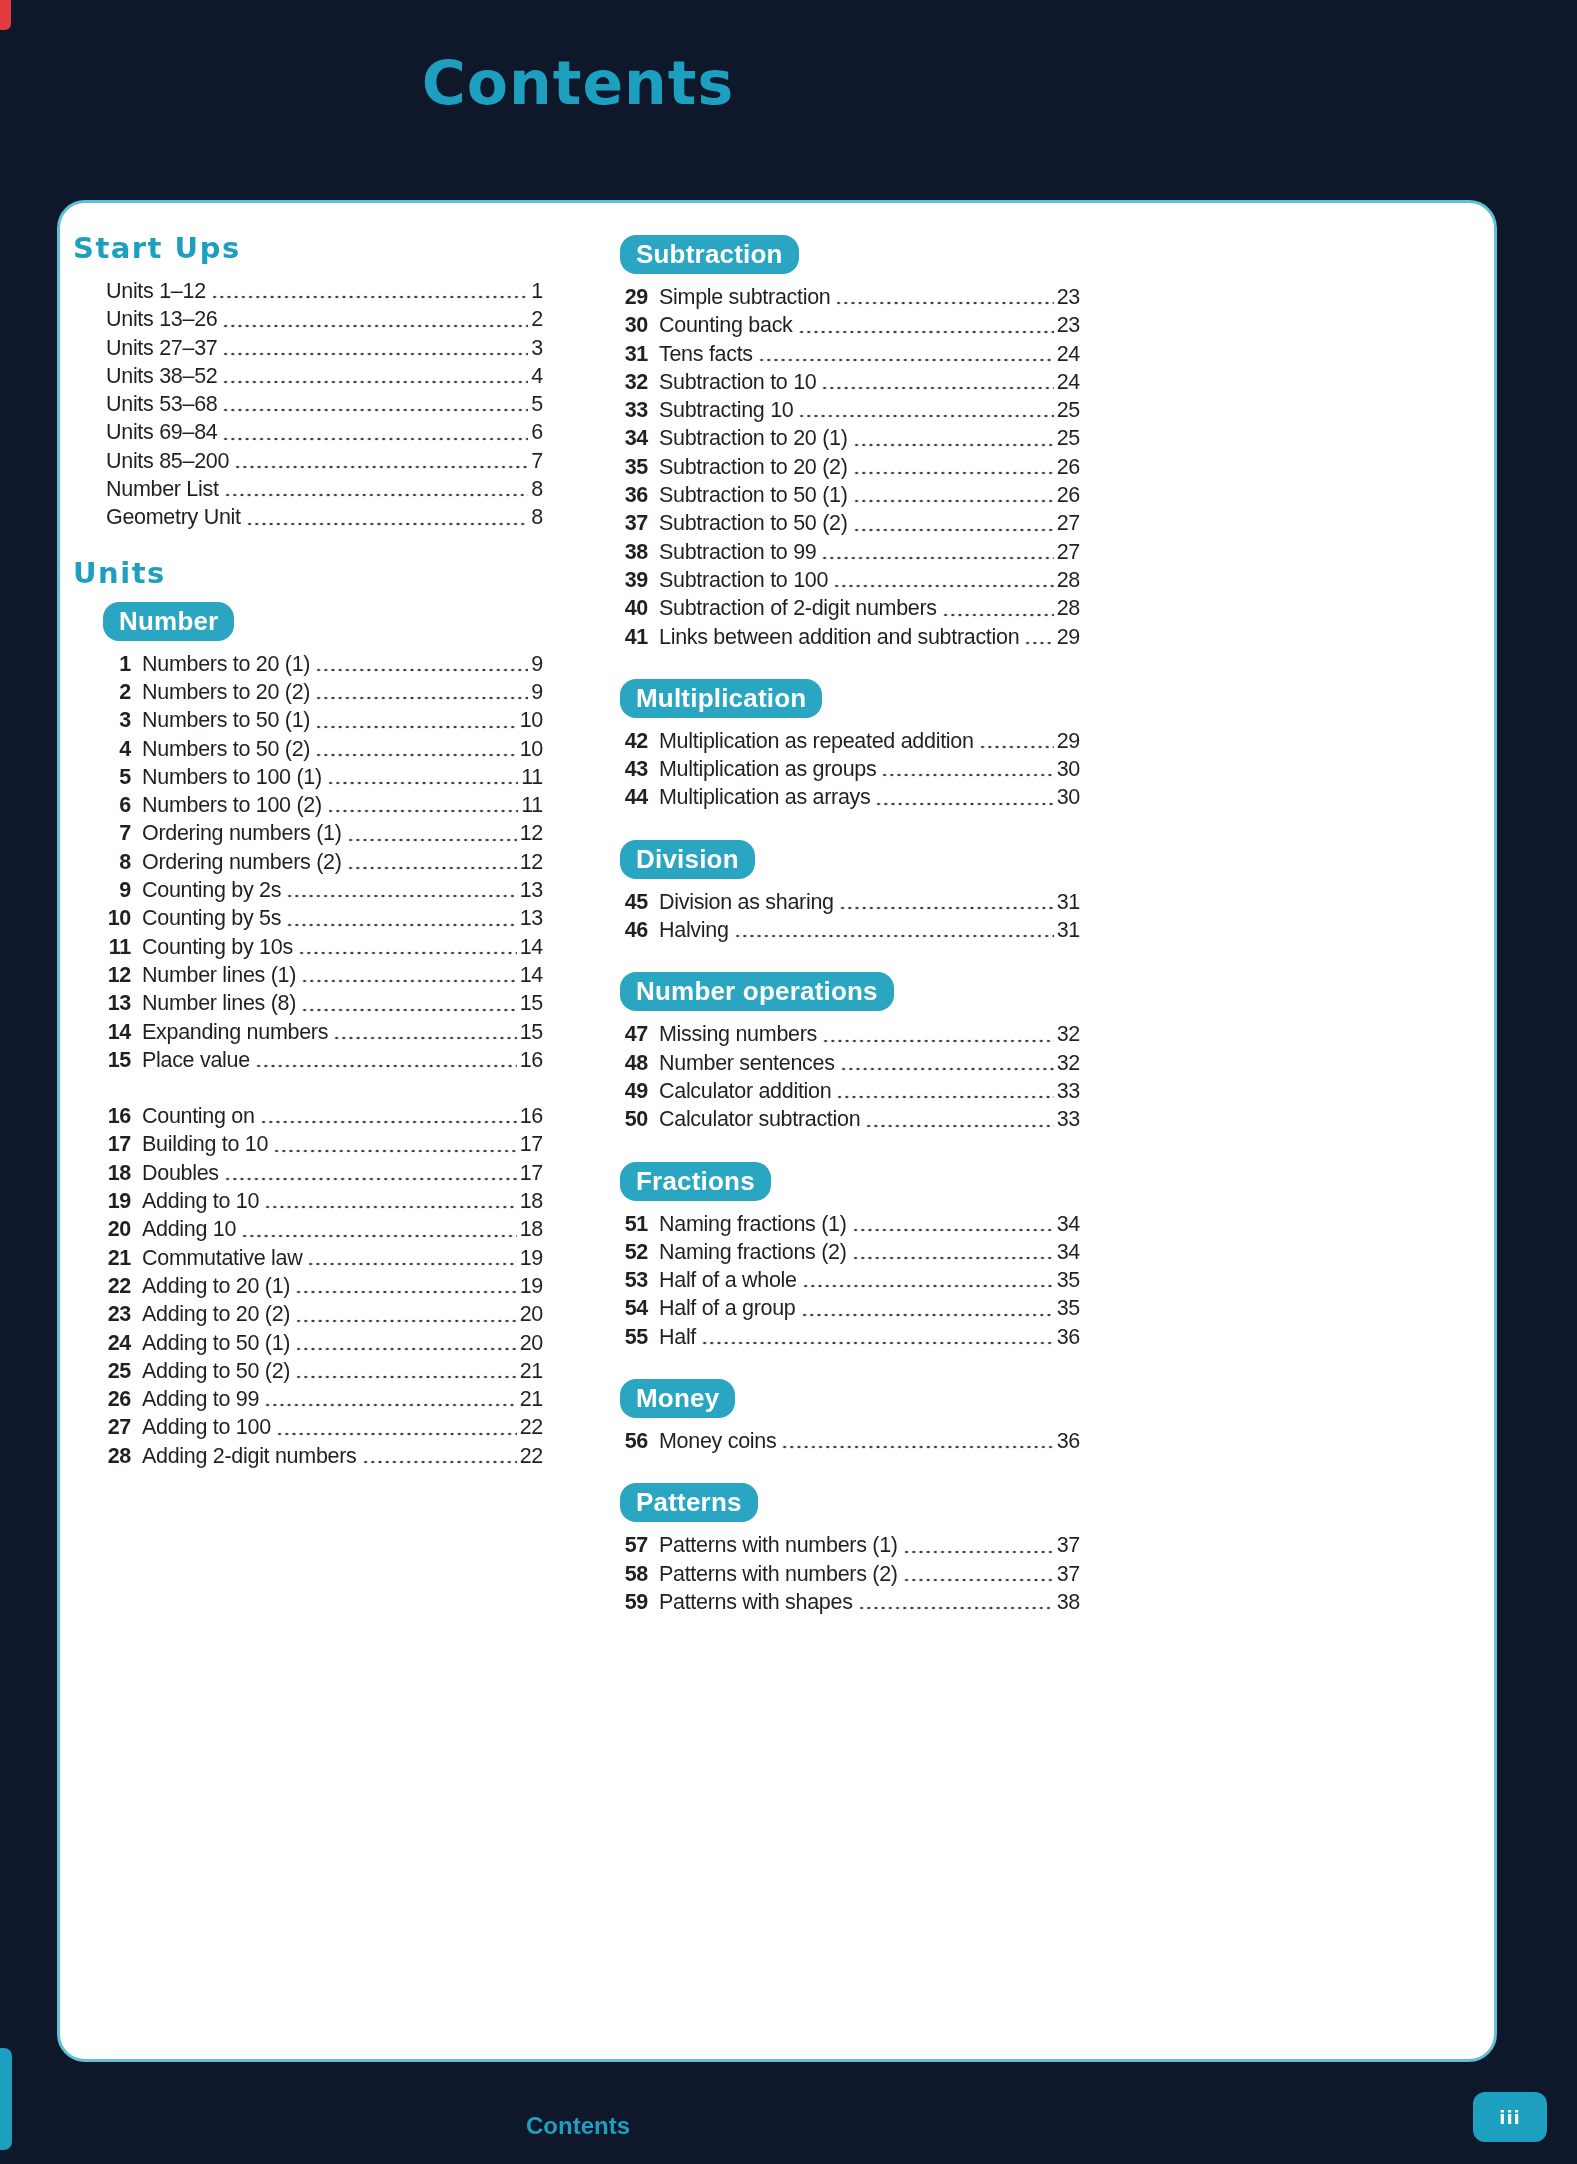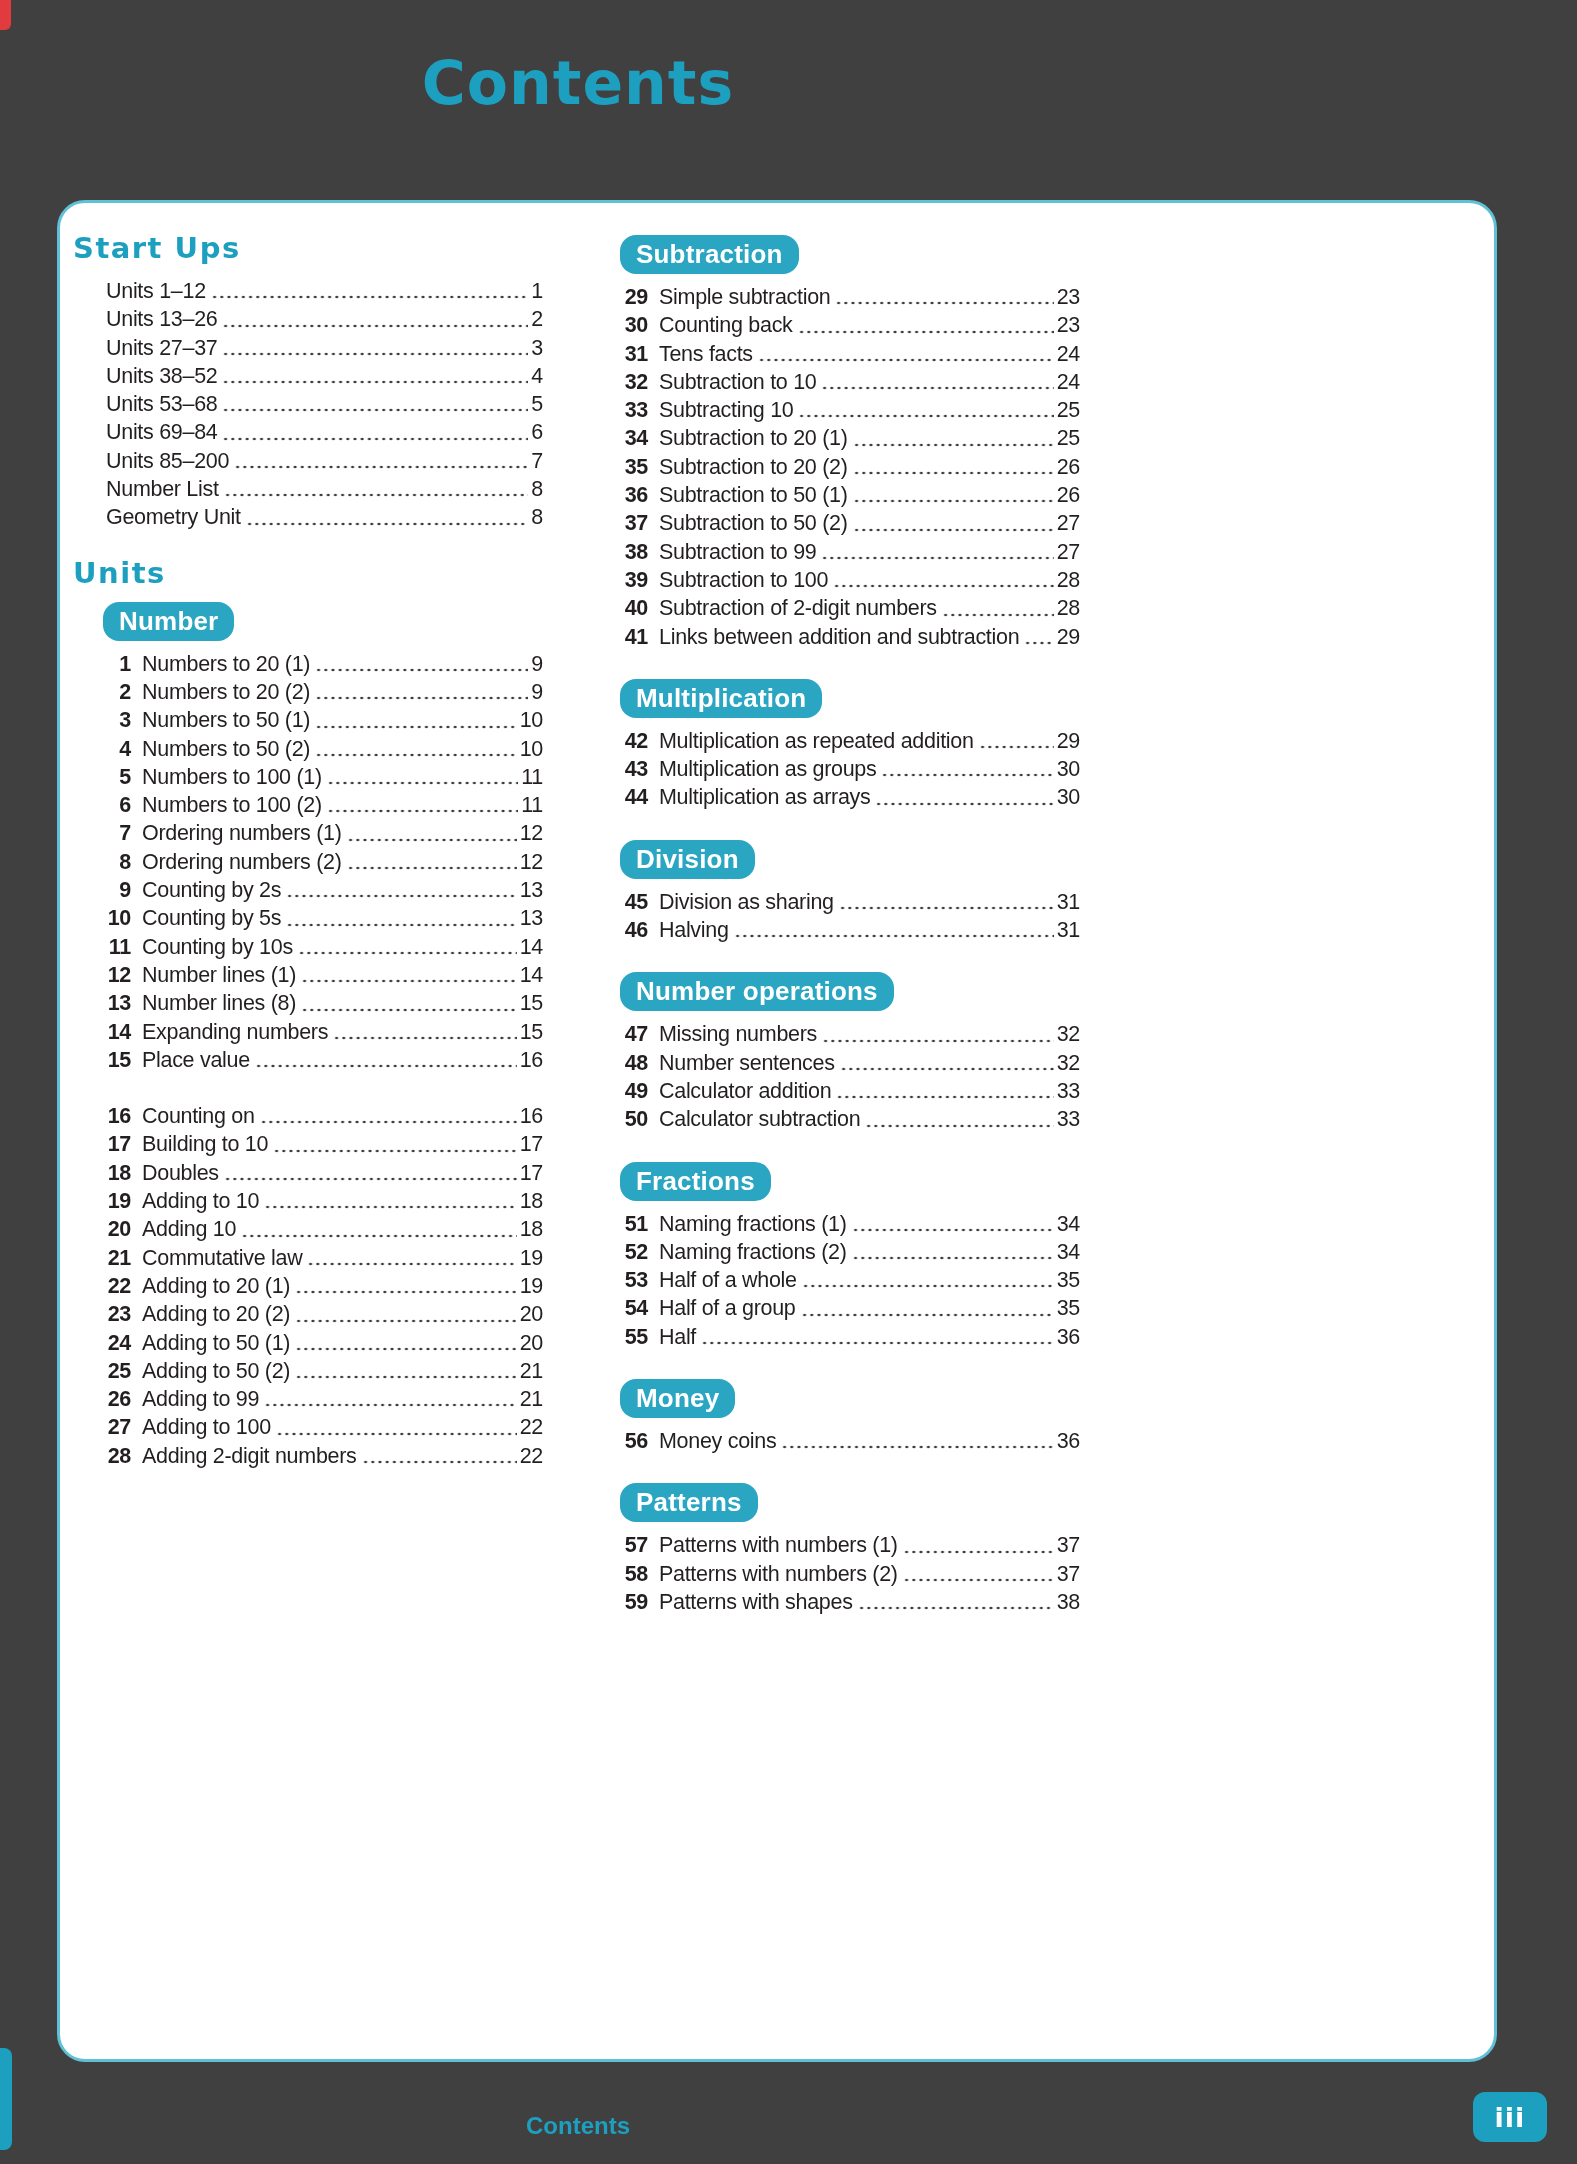--- a/index.html
+++ b/index.html
@@ -12,21 +12,21 @@
   *{margin:0;padding:0;box-sizing:border-box;}
   html,body{width:1577px;}
   body{
     height:2164px;
     background:#ffffff;
     color:var(--text);
     font-family:"Liberation Sans",sans-serif;
     position:relative;
     overflow:hidden;
   }
-  .page{position:relative;width:1577px;height:2164px;background:#404040;}
+  .page{position:relative;width:1577px;height:2164px;background:#0f172a;}
 
   
   .tab-red{position:absolute;left:0;top:0;width:11px;height:30px;background:var(--red);border-radius:0 0 6px 0;}
   .tab-teal{position:absolute;left:0;bottom:14px;width:12px;height:102px;background:var(--teal);border-radius:0 8px 8px 0;}
 
   
   .title-wrap{position:absolute;left:0;top:48px;width:1156px;text-align:center;}
   .title{
     font-family:"DejaVu Sans",sans-serif;
     font-weight:bold;
@@ -108,21 +108,21 @@
   
   .footer-label-wrap{position:absolute;left:0;bottom:24px;width:1156px;text-align:center;}
   .footer-label{color:var(--teal);font-weight:bold;font-size:24px;}
   .page-badge{
     position:absolute;right:30px;bottom:22px;
     width:74px;height:50px;
     background:var(--teal);
     color:#fff;
     border-radius:12px;
     display:flex;align-items:center;justify-content:center;
-    font-weight:bold;font-size:27px;letter-spacing:1px;
+    font-weight:bold;font-size:18px;letter-spacing:1px;
     font-family:"DejaVu Sans",sans-serif;
   }
 </style>
 </head>
 <body>
 
 <div class="page">
 
   <div class="tab-red"></div>
 

